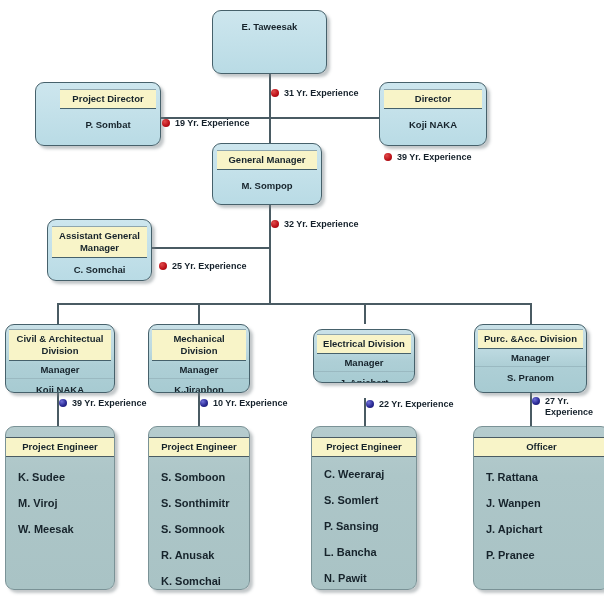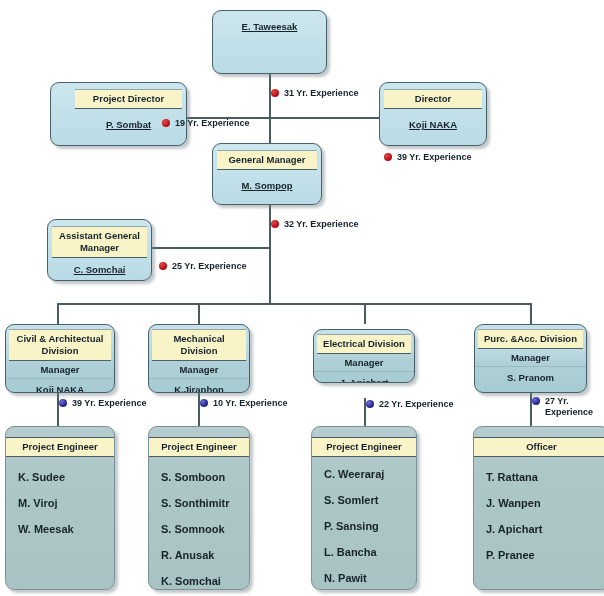--- a/index.html
+++ b/index.html
@@ -50,21 +50,20 @@
     font-weight: bold;
     color: #16232b;
     line-height: 12px;
     padding: 3px 2px 3px 2px;
   }
   .node .body {
     text-align: center;
     font-size: 9.5px;
     font-weight: bold;
     color: #16232b;
-    text-decoration: underline;
   }
 
   
   .mgmt .titlebar {
     margin: 6px 4px 0 4px;
   }
   .mgmt .person {
     margin-top: 10px;
   }
 
@@ -167,21 +166,21 @@
   <div class="line vline" style="left:530px; top:393px; height:33px;"></div>
 
   <div class="node mgmt" style="left:212px; top:10px; width:115px; height:64px;">
     <div class="body person">E. Taweesak</div>
   </div>
   <div class="exp red" style="left:271px; top:88px;">
     <span class="dot"></span>
     <span class="txt">31  Yr. Experience</span>
   </div>
 
-  <div class="node mgmt" style="left:50px; top:82px; width:137px; height:64px;padding-left:20px;">
+  <div class="node mgmt" style="left:35px; top:82px; width:126px; height:64px;padding-left:20px;">
     <div class="title titlebar">Project Director</div>
     <div class="body person">P. Sombat</div>
   </div>
   <div class="exp red" style="left:162px; top:118px;">
     <span class="dot"></span>
     <span class="txt">19  Yr. Experience</span>
   </div>
 
   <div class="node mgmt" style="left:379px; top:82px; width:108px; height:64px;">
     <div class="title titlebar">Director</div>

